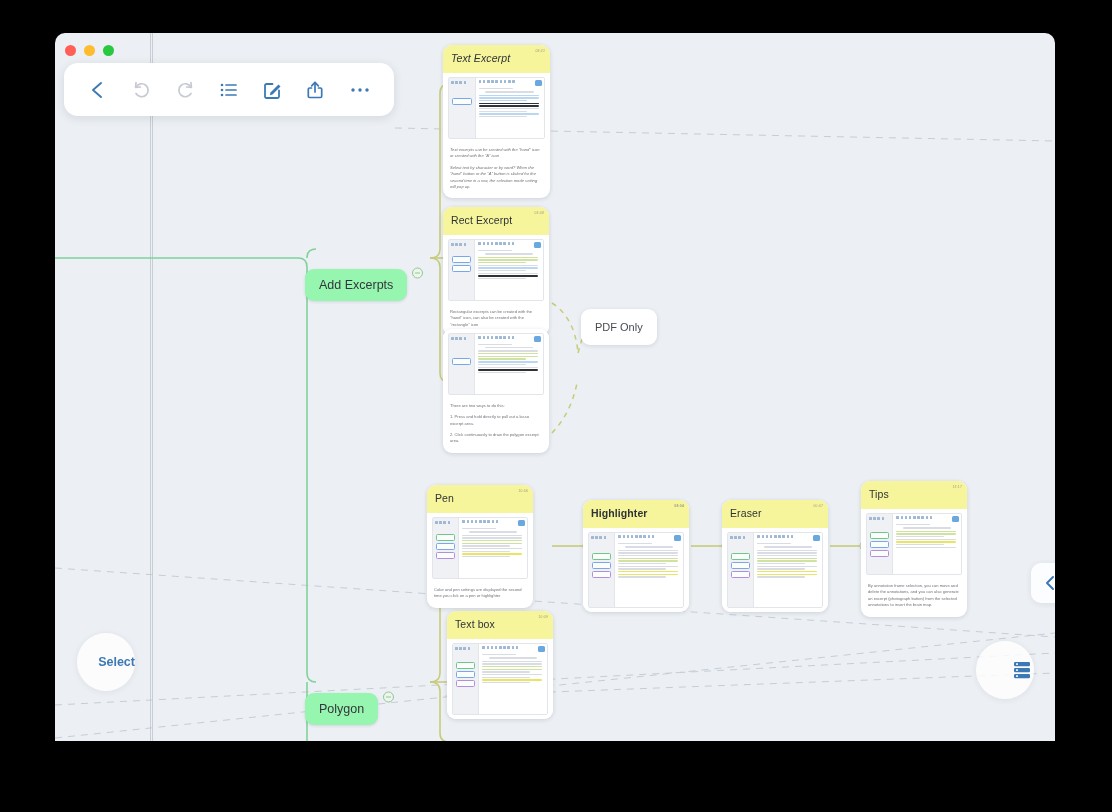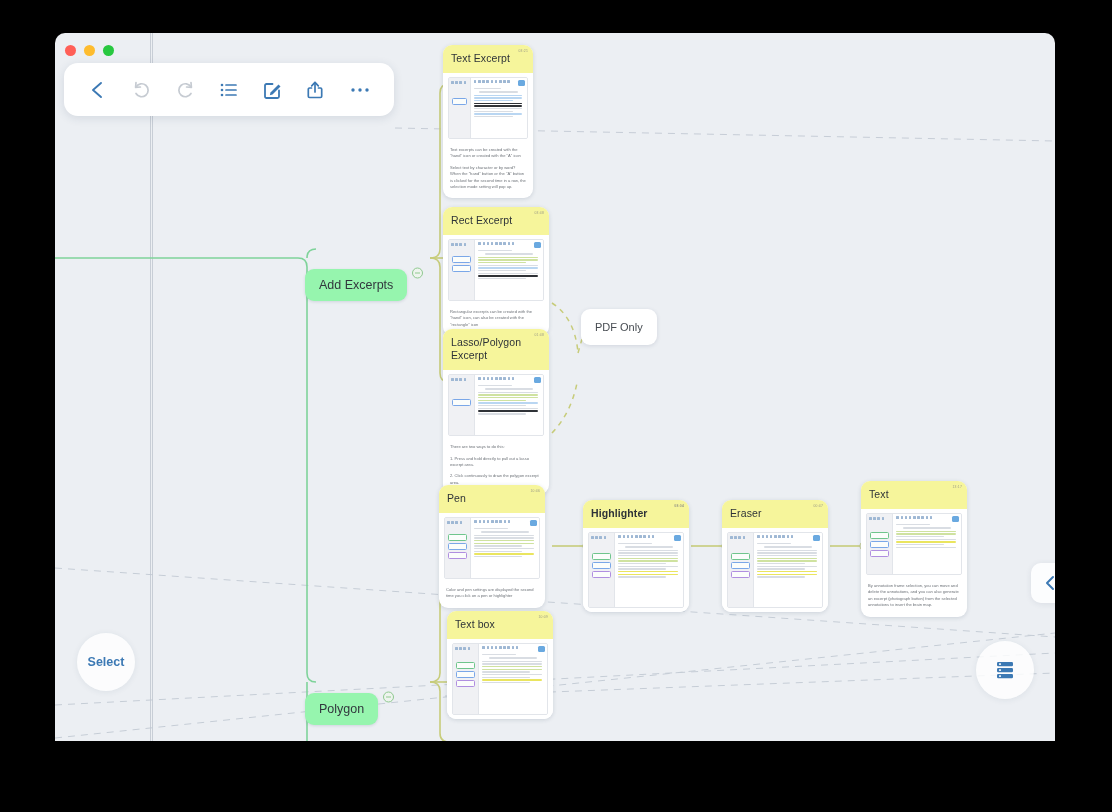--- a/index.html
+++ b/index.html
@@ -116,21 +116,21 @@
     background:#fff; border-radius:9px;
     box-shadow:0 1px 4px rgba(40,60,90,.14);
     padding:12px 14px; font-size:11px; color:#474c52;
     white-space:nowrap;
   }
 
   
   .fab {
     position:absolute; border-radius:50%;
     background:rgba(255,255,255,.82);
-    display:flex; align-items:center; justify-content:center;
+    display:flex; align-items:center; justify-content:flex-end;
     box-shadow:0 1px 6px rgba(40,60,90,.08);
     z-index:40; cursor:pointer;
   }
   .fab.select { left:22px; top:600px; width:58px; height:58px; font-size:12.5px; color:#3c79b4; font-weight:bold; }
   .fab.layout { right:21px; top:608px; width:58px; height:58px; }
   .side-tab {
     position:absolute; right:-16px; top:530px;
     width:40px; height:40px; border-radius:10px;
     background:rgba(255,255,255,.85);
     display:flex; align-items:center; justify-content:center;
@@ -273,21 +273,21 @@
   <div class="node" style="left:250px; top:636px;">
     <div class="pill">Polygon</div>
     <div class="collapse"></div>
   </div>
 
   <div class="node" style="left:526px; top:276px;">
     <div class="whitecard">PDF Only</div>
   </div>
 
   <div class="node" style="left:388px; top:12px;">
-    <div class="card" style="width:90px;">
+    <div class="card" style="width:107px;font-style:italic;">
       <div class="head">
         <div class="stamp">03:21</div>
         <div class="title">Text Excerpt</div>
       </div>
       <div class="thumbwrap">
         <div class="thumb">
           <div class="sidebar">
             <div class="topbar-t">
                 <i></i>
                 <i></i>
@@ -376,24 +376,20 @@
         </div>
       </div>
       <div class="body">
         <p>Rectangular excerpts can be created with the "hand" icon, can also be created with the "rectangle" icon</p>
       </div>
     </div>
   </div>
 
   <div class="node" style="left:388px; top:296px;">
     <div class="card">
-      <div class="head">
-        <div class="stamp">01:48</div>
-        <div class="title">Lasso/Polygon Excerpt</div>
-      </div>
       <div class="thumbwrap">
         <div class="thumb">
           <div class="sidebar">
             <div class="topbar-t">
                 <i></i>
                 <i></i>
                 <i></i>
                 <i></i>
               </div>
             <div class="mini-box b" style="margin-top:18px;"></div>
@@ -426,21 +422,21 @@
         </div>
       </div>
       <div class="body">
         <p>There are two ways to do this:</p>
         <p>1. Press and hold directly to pull out a lasso excerpt area.</p>
         <p>2. Click continuously to draw the polygon excerpt area.</p>
       </div>
     </div>
   </div>
 
-  <div class="node" style="left:384px; top:452px;">
+  <div class="node" style="left:372px; top:452px;">
     <div class="card">
       <div class="head">
         <div class="stamp">10:46</div>
         <div class="title">Pen</div>
       </div>
       <div class="thumbwrap">
         <div class="thumb">
           <div class="sidebar">
             <div class="topbar-t">
                 <i></i>
@@ -584,21 +580,21 @@
           </div>
         </div>
       </div>
     </div>
   </div>
 
   <div class="node" style="left:806px; top:448px;">
     <div class="card">
       <div class="head">
         <div class="stamp">13:17</div>
-        <div class="title">Text</div>
+        <div class="title">Tips</div>
       </div>
       <div class="thumbwrap">
         <div class="thumb">
           <div class="sidebar">
             <div class="topbar-t">
                 <i></i>
                 <i></i>
                 <i></i>
                 <i></i>
               </div>

